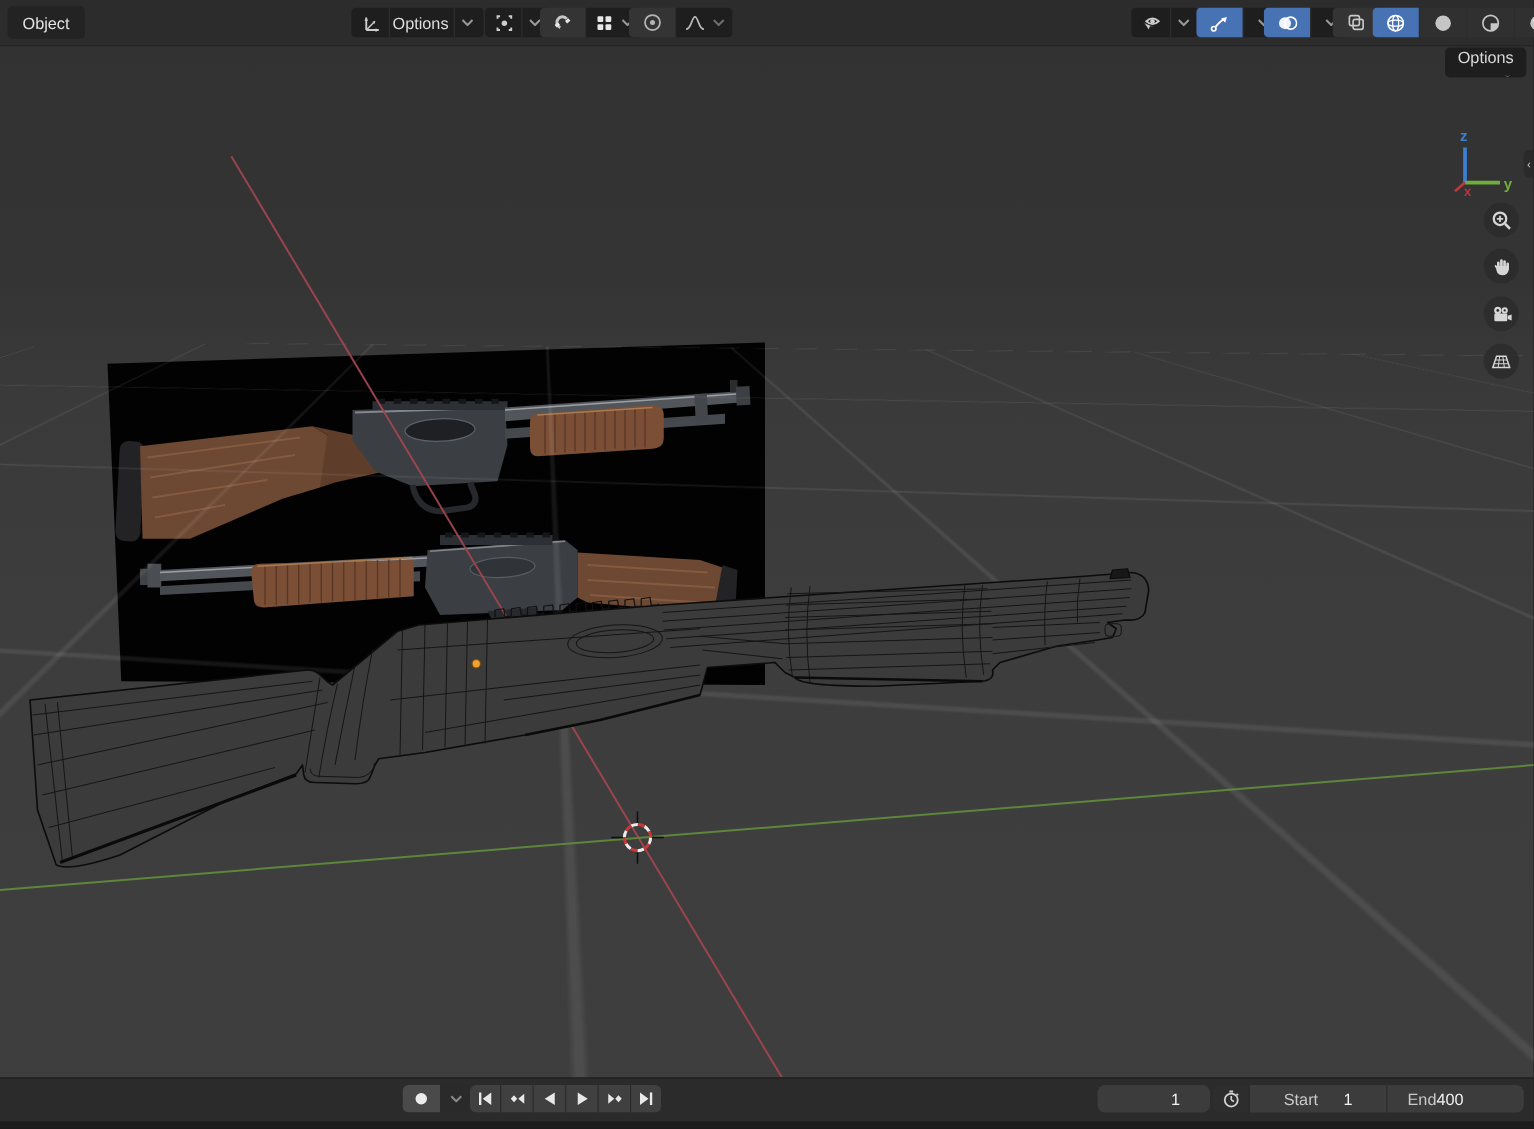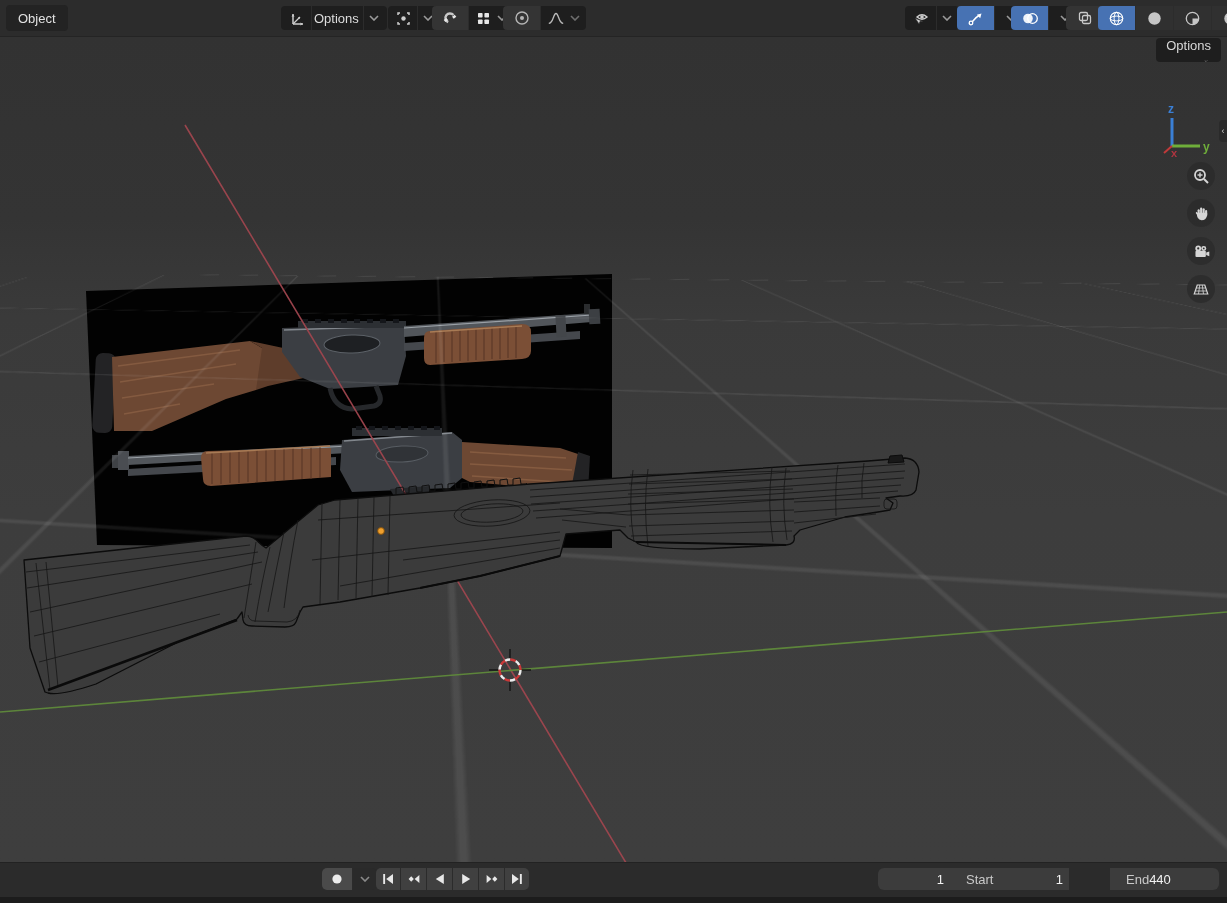--- a/index.html
+++ b/index.html
@@ -472,24 +472,24 @@
 
     <div class="field" style="left:970px;width:29px;background:#2d2d2d;border-radius:6px 0 0 6px;justify-content:center">
       <svg width="16" height="16" viewBox="0 0 16 16">
         <circle cx="8" cy="9" r="5.2" fill="none" stroke="#d2d2d2" stroke-width="1.4"></circle>
         <line x1="8" y1="9" x2="8" y2="5.8" stroke="#d2d2d2" stroke-width="1.3"></line>
         <line x1="8" y1="9" x2="10.2" y2="10.2" stroke="#d2d2d2" stroke-width="1.3"></line>
         <line x1="6.5" y1="2.2" x2="9.5" y2="2.2" stroke="#d2d2d2" stroke-width="1.5"></line>
         <line x1="12.2" y1="4" x2="13.6" y2="5.2" stroke="#d2d2d2" stroke-width="1.3"></line>
       </svg>
     </div>
-    <div class="field" style="left:960px;width:109px;justify-content:space-between;padding:0 6px;box-sizing:border-box">
+    <div class="field" style="left:1000px;width:109px;justify-content:space-between;padding:0 27px;box-sizing:border-box">
       <span class="lbl">Start</span>
       <span class="val">1</span>
     </div>
     <div class="field" style="left:1110px;width:109px;border-radius:0 6px 6px 0;padding:0 14px 0 16px;box-sizing:border-box">
       <span class="lbl">End</span>
-      <span class="val">440</span>
+      <span class="val">400</span>
     </div>
   </div>
 
   <div class="statusbar"></div>
 </div>
 
 </body></html>

